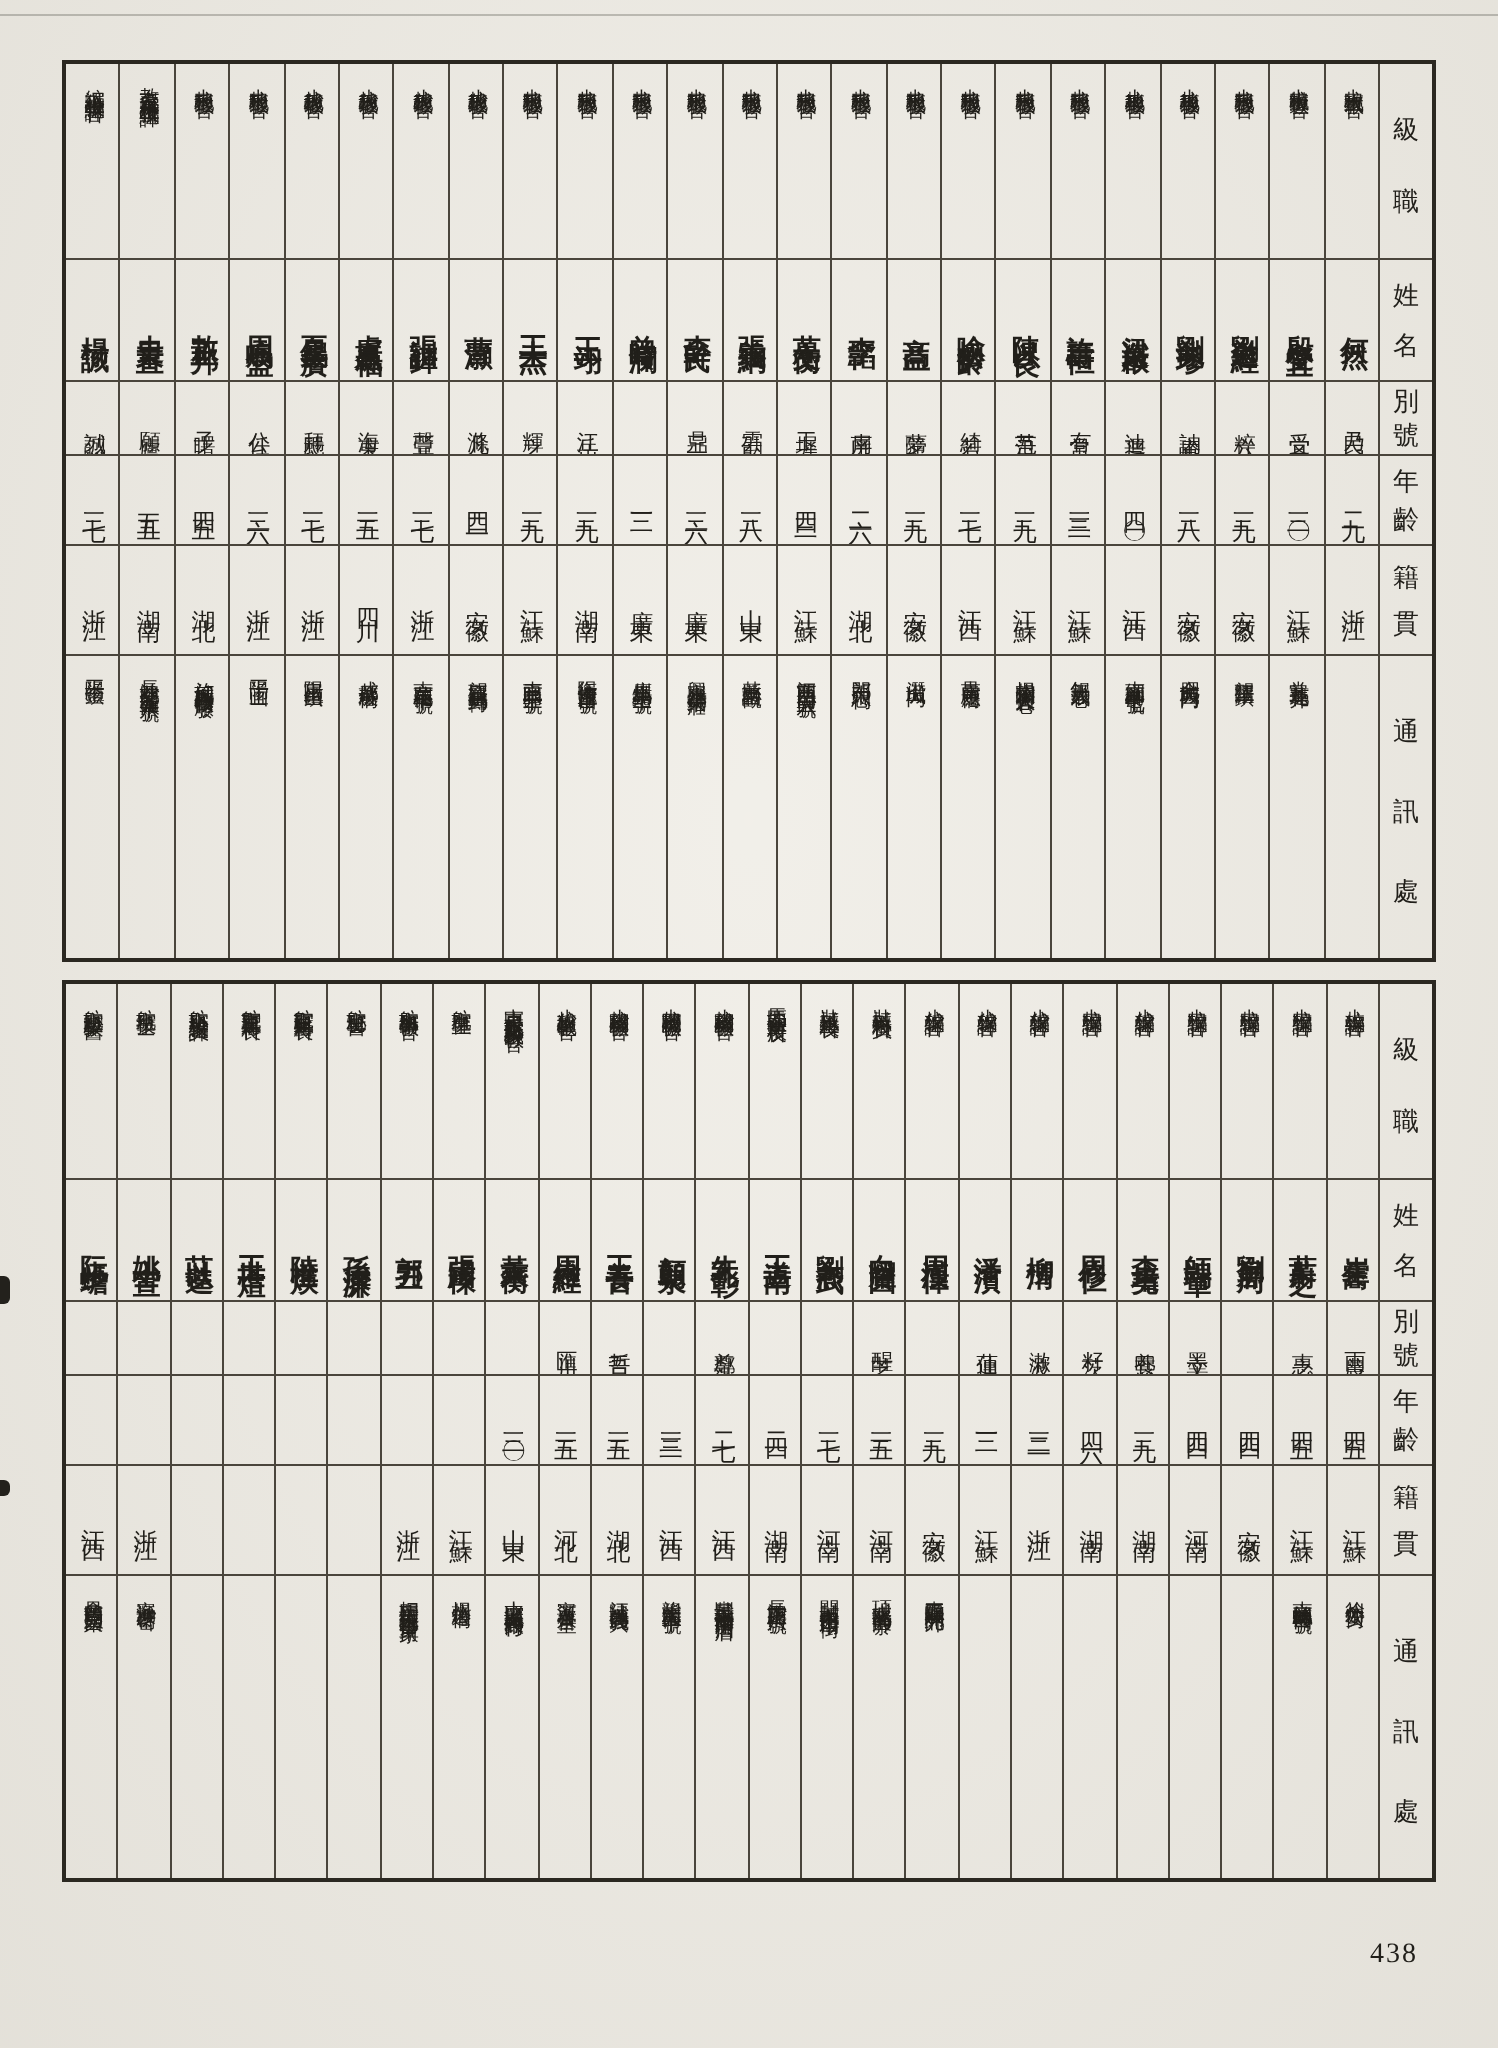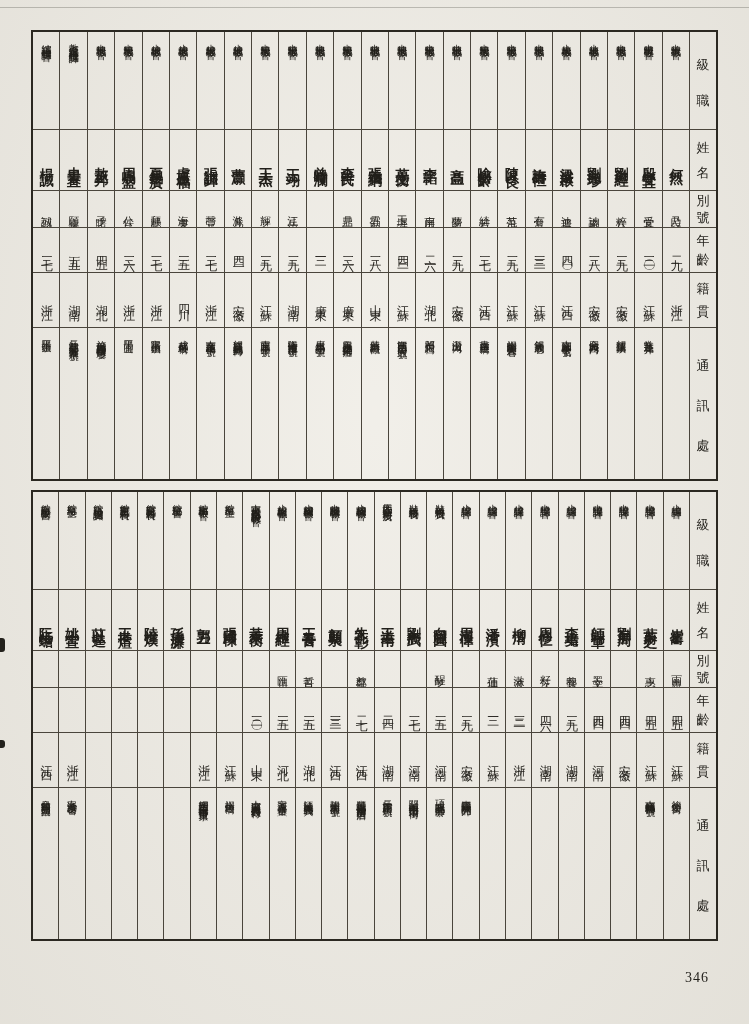--- a/index.html
+++ b/index.html
@@ -1083,16 +1083,16 @@
           </div>
           <div class="cell native">
             <span class="vtext">江西</span>
           </div>
           <div class="cell address">
             <span class="vtext">會昌筠門嶺周聚昌</span>
           </div>
         </div>
       </div>
   </div>
-  <div class="pagenum">346</div>
+  <div class="pagenum">438</div>
   <div class="edge-mark m1"></div>
   <div class="edge-mark m2"></div>
 </div>
 
 </body></html>

